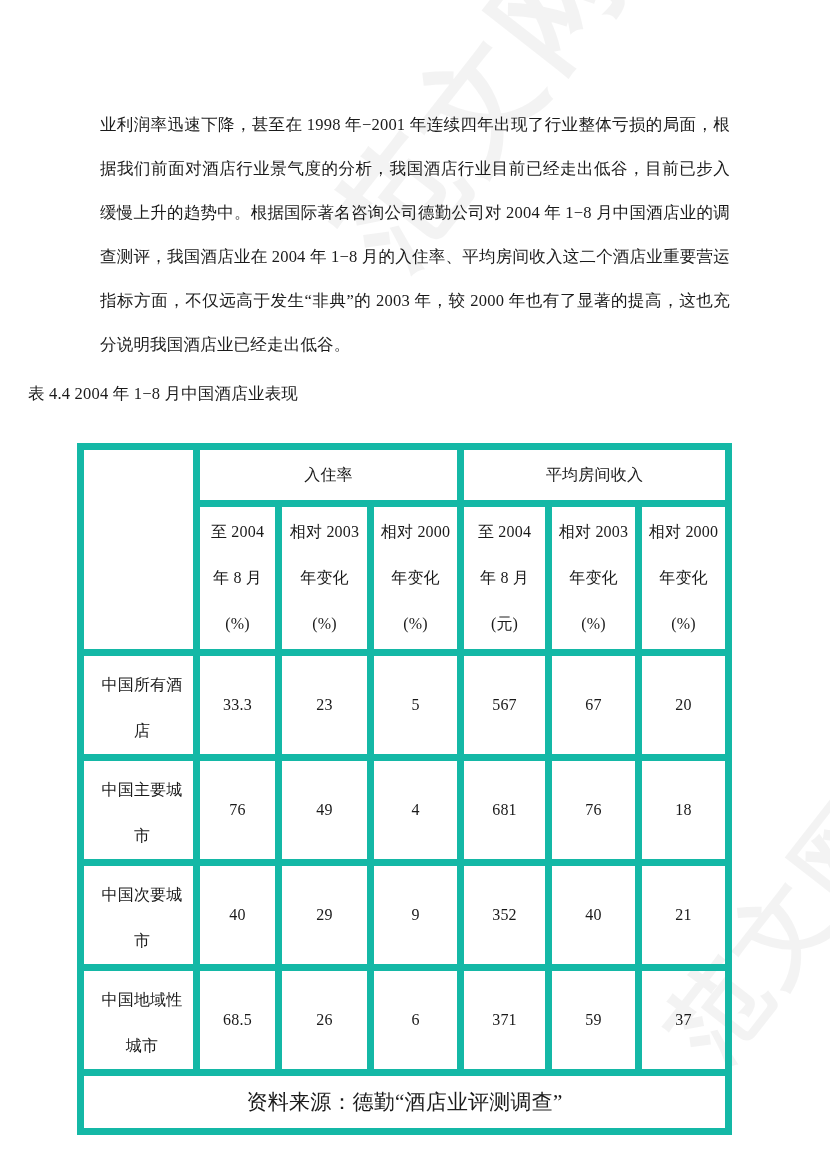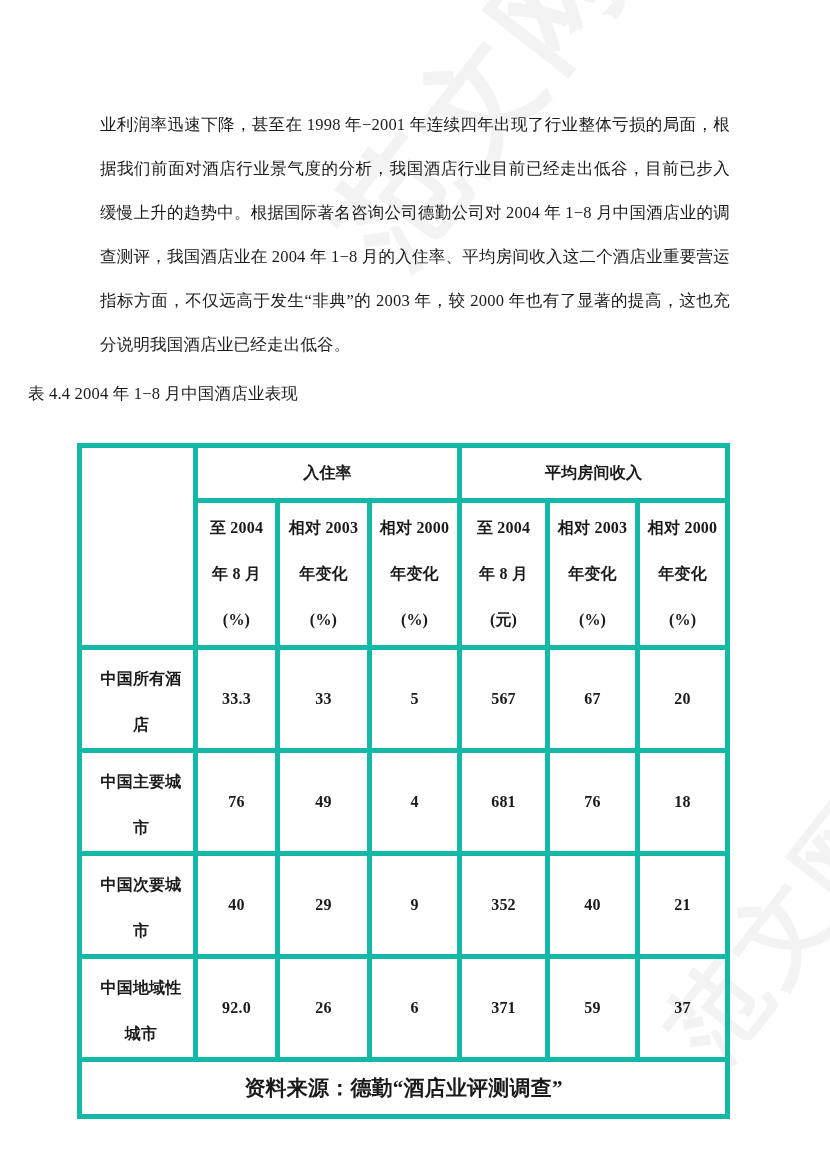--- a/index.html
+++ b/index.html
@@ -95,22 +95,22 @@
 
   table.perf {
     border-collapse: collapse;
     width: 648px;
     table-layout: fixed;
     font-size: 16px;
   }
 
   table.perf td,
   table.perf th {
-    border: 5px solid #14b8a6;
-    font-weight: bold;
+    border: 7px solid #14b8a6;
+    font-weight: normal;
     padding: 0;
     vertical-align: middle;
     text-align: center;
     line-height: 44px;
     letter-spacing: 0.2px;
   }
 
   
   col.c0 { width: 116px; }
   col.c1 { width: 82px; }
@@ -230,21 +230,21 @@
               <span class="ln">(%)</span>
             </td>
           </tr>
 
           <tr class="data-row">
             <td class="row-label">
               <span class="ln">中国所有酒</span>
               <span class="ln">店</span>
             </td>
             <td class="val">33.3</td>
-            <td class="val">33</td>
+            <td class="val">23</td>
             <td class="val">5</td>
             <td class="val">567</td>
             <td class="val">67</td>
             <td class="val">20</td>
           </tr>
 
           <tr class="data-row">
             <td class="row-label">
               <span class="ln">中国主要城</span>
               <span class="ln">市</span>
@@ -268,21 +268,21 @@
             <td class="val">352</td>
             <td class="val">40</td>
             <td class="val">21</td>
           </tr>
 
           <tr class="data-row">
             <td class="row-label">
               <span class="ln">中国地域性</span>
               <span class="ln">城市</span>
             </td>
-            <td class="val">92.0</td>
+            <td class="val">68.5</td>
             <td class="val">26</td>
             <td class="val">6</td>
             <td class="val">371</td>
             <td class="val">59</td>
             <td class="val">37</td>
           </tr>
 
           <tr>
             <td class="source-cell" colspan="7">资料来源：德勤“酒店业评测调查”</td>
           </tr>

